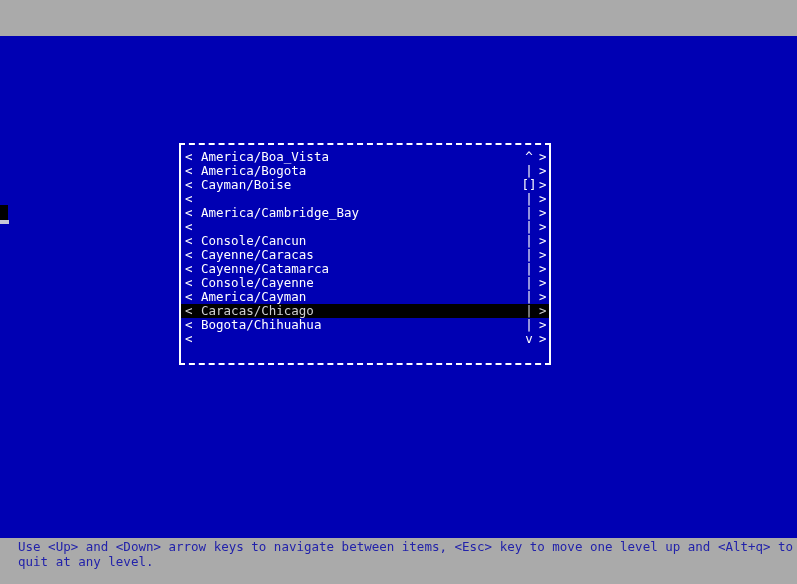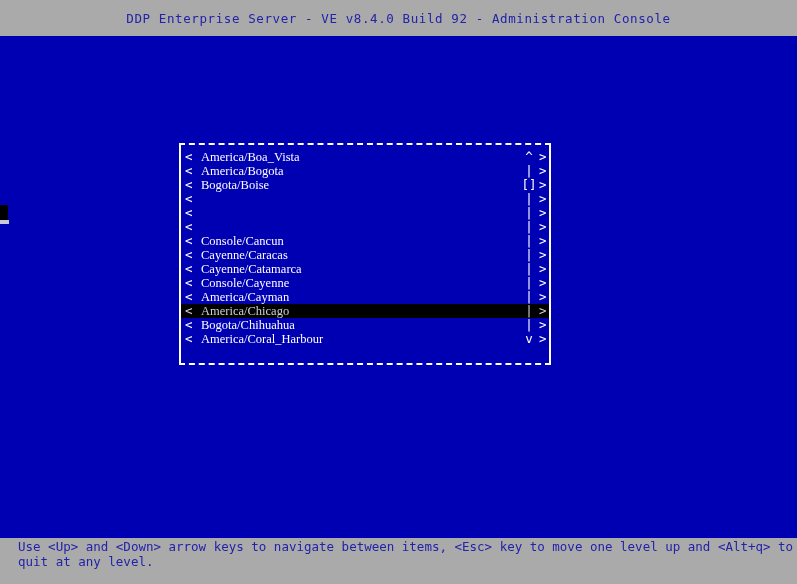--- a/index.html
+++ b/index.html
@@ -109,21 +109,20 @@
 
   .row-left-arrow {
     position: absolute;
     left: 4px;
     top: 0;
   }
   .row-label {
     position: absolute;
     left: 20px;
     top: 0;
-    font-family: Liberation Serif, serif;
   }
   .row-scroll {
     position: absolute;
     left: 340px;
     top: 0;
     width: 16px;
     text-align: center;
   }
   .row-right-arrow {
     position: absolute;
@@ -148,45 +147,42 @@
     line-height: 15px;
     white-space: pre-wrap;
     font-family: "DejaVu Sans Mono", "Liberation Mono", monospace;
   }
 </style>
 </head>
 <body>
 
 <div class="screen">
 
-  <div class="titlebar">
-    <span class="titlebar-text">DDP Enterprise Server - VE v8.4.0 Build 92 - Administration Console</span>
-  </div>
 
   <div class="console">
 
     <div class="edge-cursor"></div>
     <div class="edge-cursor-underline"></div>
 
     <div class="menu-box">
       <div class="menu-list" id="menu-list">
           <div class="menu-row"><span class="row-left-arrow">&lt;</span><span class="row-label">America/Boa_Vista</span><span class="row-scroll">^</span><span class="row-right-arrow">&gt;</span></div>
           <div class="menu-row"><span class="row-left-arrow">&lt;</span><span class="row-label">America/Bogota</span><span class="row-scroll">|</span><span class="row-right-arrow">&gt;</span></div>
-          <div class="menu-row"><span class="row-left-arrow">&lt;</span><span class="row-label">Bogota/Boise</span><span class="row-scroll">[]</span><span class="row-right-arrow">&gt;</span></div>
+          <div class="menu-row"><span class="row-left-arrow">&lt;</span><span class="row-label">Cayman/Boise</span><span class="row-scroll">[]</span><span class="row-right-arrow">&gt;</span></div>
           <div class="menu-row"><span class="row-left-arrow">&lt;</span><span class="row-scroll">|</span><span class="row-right-arrow">&gt;</span></div>
-          <div class="menu-row"><span class="row-left-arrow">&lt;</span><span class="row-scroll">|</span><span class="row-right-arrow">&gt;</span></div>
+          <div class="menu-row"><span class="row-left-arrow">&lt;</span><span class="row-label">America/Cambridge_Bay</span><span class="row-scroll">|</span><span class="row-right-arrow">&gt;</span></div>
           <div class="menu-row"><span class="row-left-arrow">&lt;</span><span class="row-scroll">|</span><span class="row-right-arrow">&gt;</span></div>
           <div class="menu-row"><span class="row-left-arrow">&lt;</span><span class="row-label">Console/Cancun</span><span class="row-scroll">|</span><span class="row-right-arrow">&gt;</span></div>
           <div class="menu-row"><span class="row-left-arrow">&lt;</span><span class="row-label">Cayenne/Caracas</span><span class="row-scroll">|</span><span class="row-right-arrow">&gt;</span></div>
           <div class="menu-row"><span class="row-left-arrow">&lt;</span><span class="row-label">Cayenne/Catamarca</span><span class="row-scroll">|</span><span class="row-right-arrow">&gt;</span></div>
           <div class="menu-row"><span class="row-left-arrow">&lt;</span><span class="row-label">Console/Cayenne</span><span class="row-scroll">|</span><span class="row-right-arrow">&gt;</span></div>
           <div class="menu-row"><span class="row-left-arrow">&lt;</span><span class="row-label">America/Cayman</span><span class="row-scroll">|</span><span class="row-right-arrow">&gt;</span></div>
-          <div class="menu-row selected"><span class="row-left-arrow">&lt;</span><span class="row-label">America/Chicago</span><span class="row-scroll">|</span><span class="row-right-arrow">&gt;</span></div>
+          <div class="menu-row selected"><span class="row-left-arrow">&lt;</span><span class="row-label">Caracas/Chicago</span><span class="row-scroll">|</span><span class="row-right-arrow">&gt;</span></div>
           <div class="menu-row"><span class="row-left-arrow">&lt;</span><span class="row-label">Bogota/Chihuahua</span><span class="row-scroll">|</span><span class="row-right-arrow">&gt;</span></div>
-          <div class="menu-row"><span class="row-left-arrow">&lt;</span><span class="row-label">America/Coral_Harbour</span><span class="row-scroll">v</span><span class="row-right-arrow">&gt;</span></div>
+          <div class="menu-row"><span class="row-left-arrow">&lt;</span><span class="row-scroll">v</span><span class="row-right-arrow">&gt;</span></div>
         </div>
     </div>
 
   </div>
 
   <div class="statusbar">
     <div class="statusbar-text">Use &lt;Up&gt; and &lt;Down&gt; arrow keys to navigate between items, &lt;Esc&gt; key to move one level up and &lt;Alt+q&gt; to quit at any level.</div>
   </div>
 
 </div>

